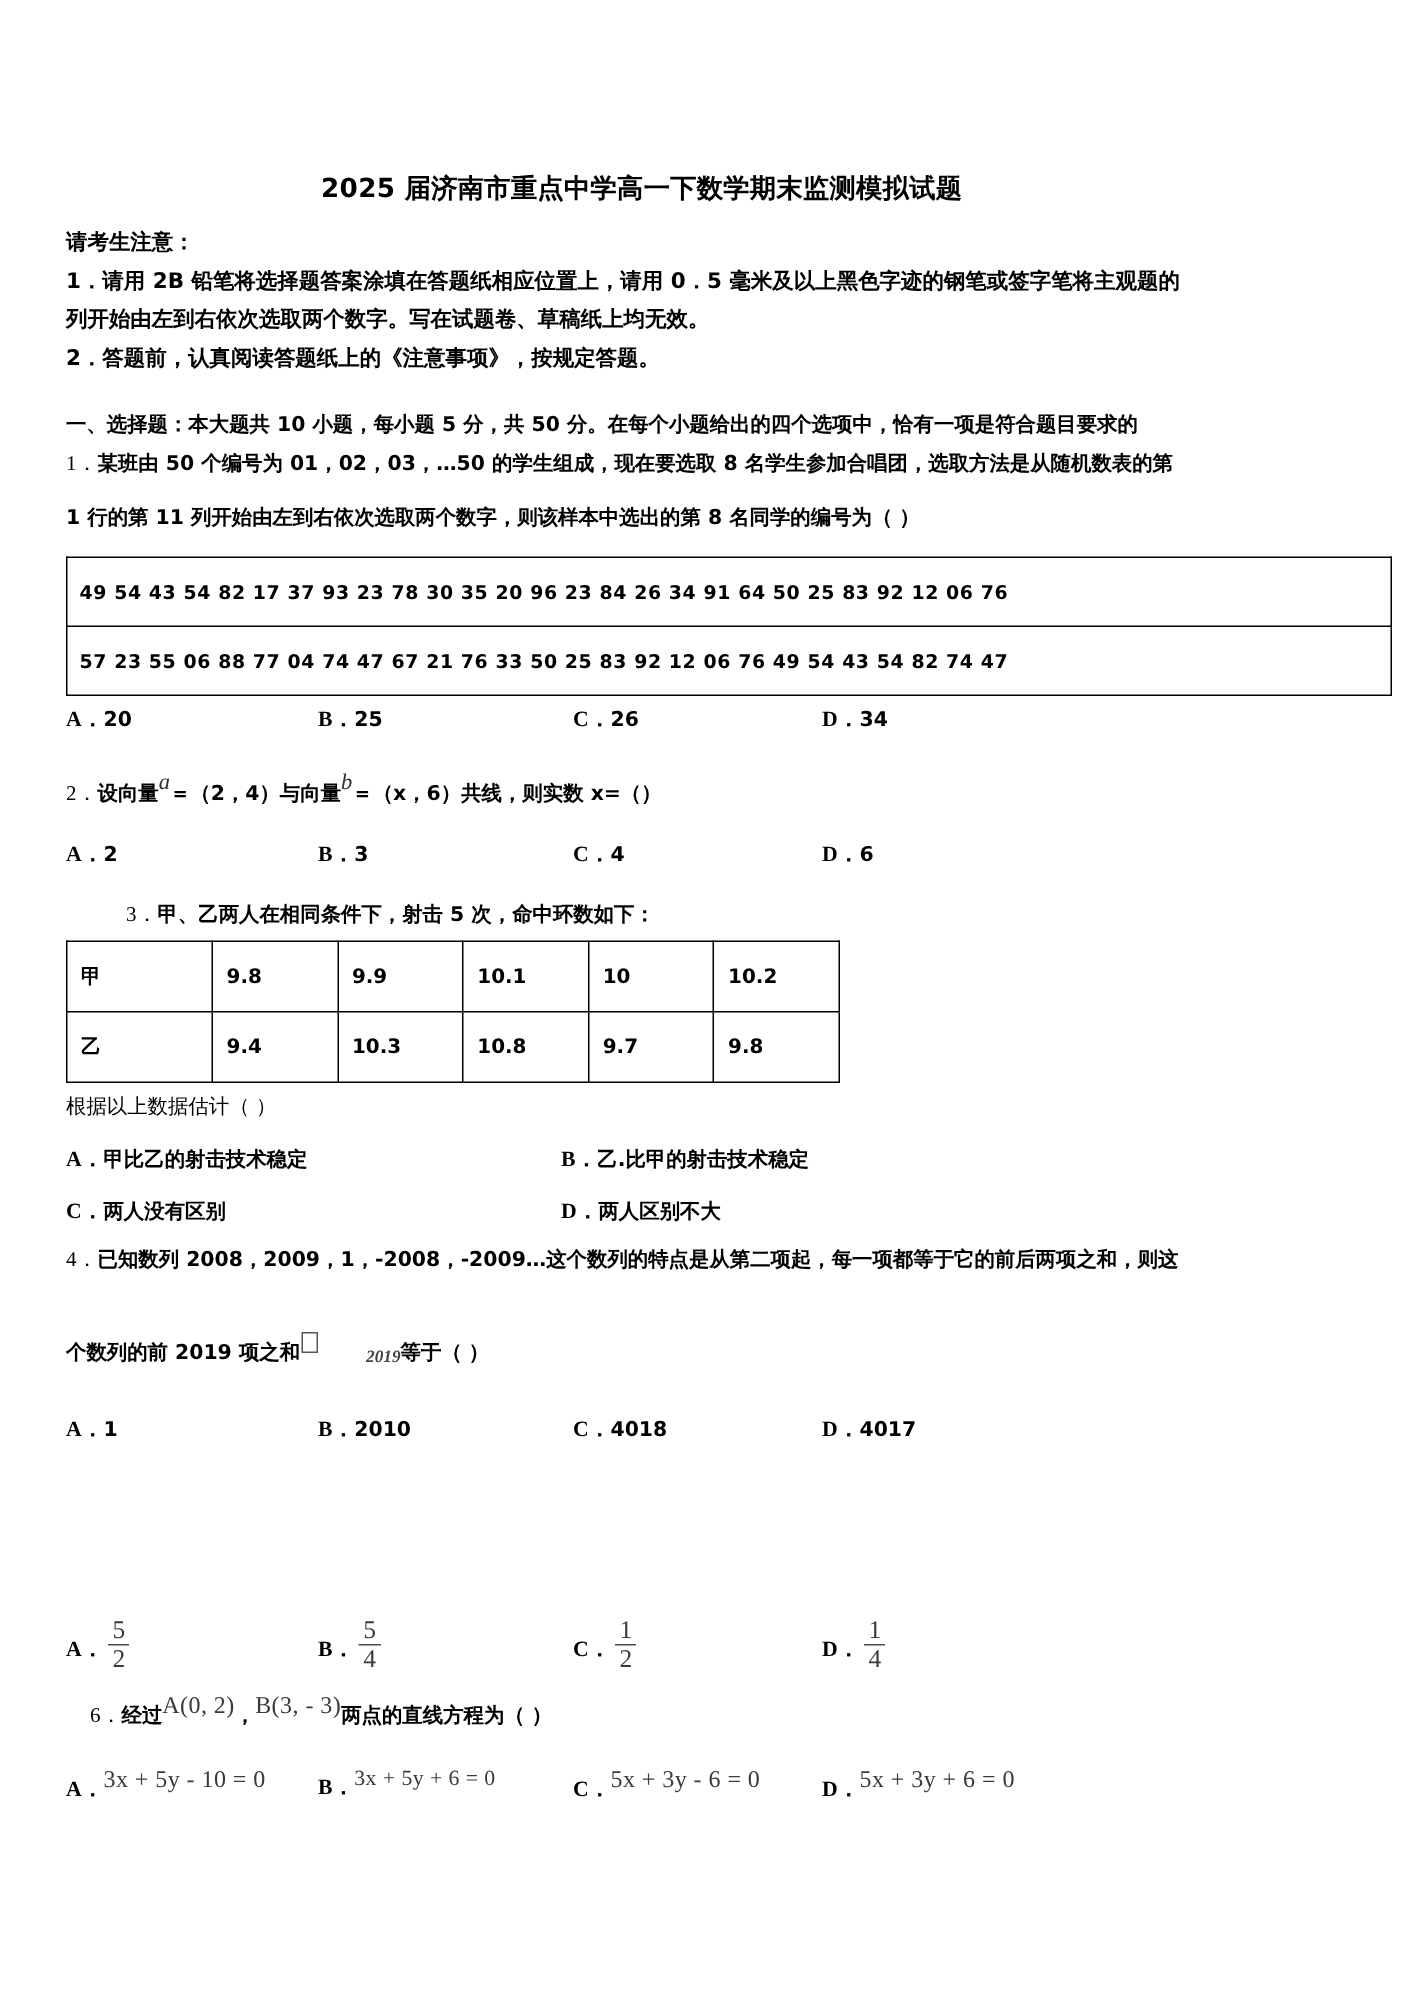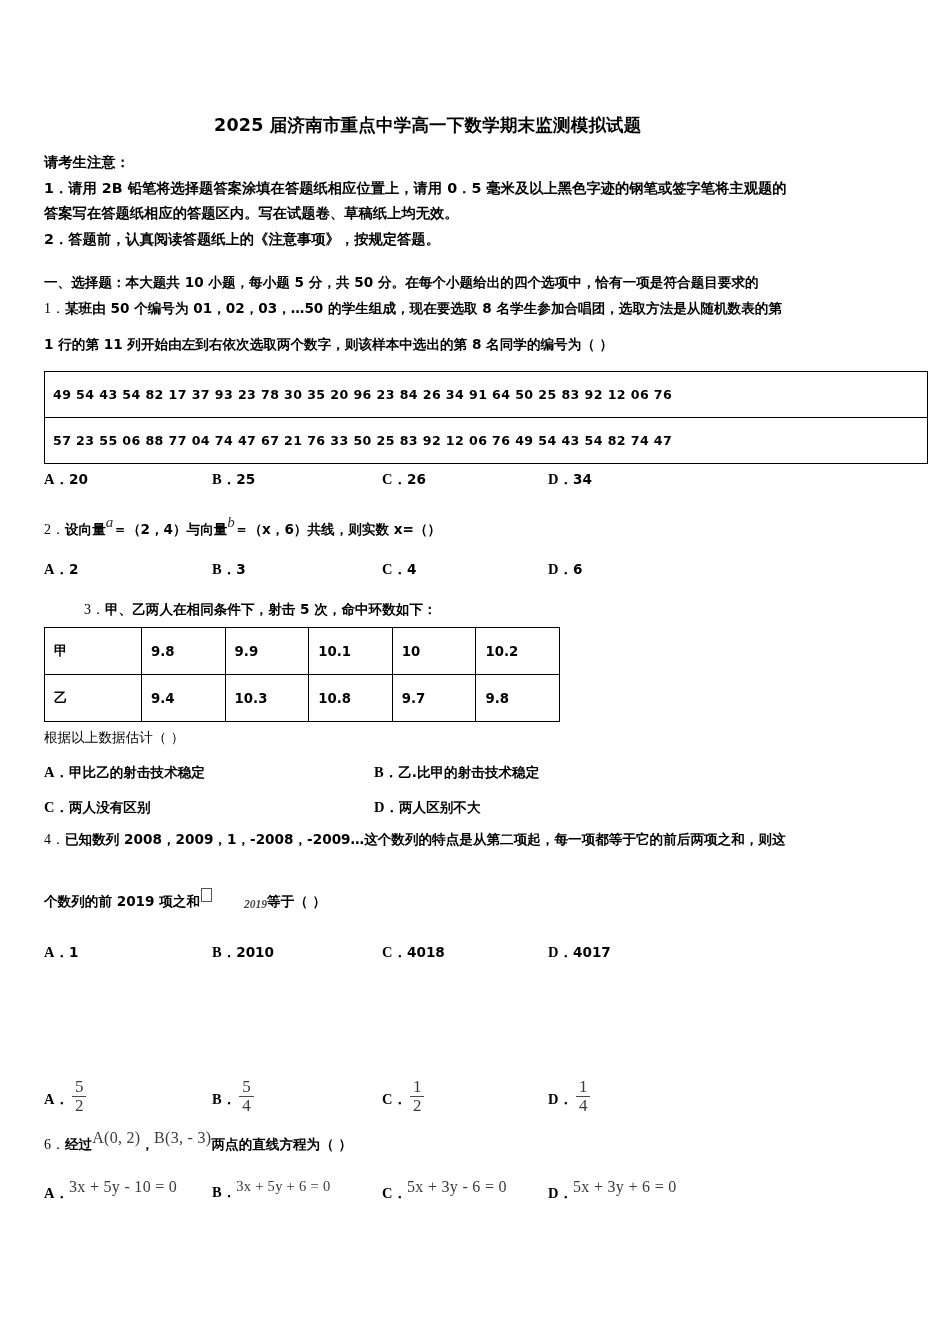--- a/index.html
+++ b/index.html
@@ -200,21 +200,21 @@
 </head>
 <body>
 
 <div class="page">
 
   <div class="doc-title">2025 届济南市重点中学高一下数学期末监测模拟试题</div>
 
   <div class="notice">
     <div>请考生注意：</div>
     <div>1．请用 2B 铅笔将选择题答案涂填在答题纸相应位置上，请用 0．5 毫米及以上黑色字迹的钢笔或签字笔将主观题的</div>
-    <div>答案写在答题纸相应的答题区内。写在试题卷、草稿纸上均无效。</div>
+    <div>列开始由左到右依次选取两个数字。写在试题卷、草稿纸上均无效。</div>
     <div>2．答题前，认真阅读答题纸上的《注意事项》，按规定答题。</div>
   </div>
 
   <div class="sec-head">一、选择题：本大题共 10 小题，每小题 5 分，共 50 分。在每个小题给出的四个选项中，恰有一项是符合题目要求的</div>
 
   <div class="stem" style="left:44px; top:300px;">
     <span class="qnum">1．</span><span>某班由 50 个编号为 01，02，03，…50 的学生组成，现在要选取 8 名学生参加合唱团，选取方法是从随机数表的第</span>
   </div>
   <div class="stem" style="left:44px; top:336px;">1 行的第 11 列开始由左到右依次选取两个数字，则该样本中选出的第 8 名同学的编号为（   ）</div>
 
@@ -298,21 +298,21 @@
   </div>
 
 
   <div class="opts" style="left:44px; top:1078px; height:46px;">
     <div class="opt c0"><span class="lab">A．</span><span class="frac"><span class="num">5</span><span class="den">2</span></span></div>
     <div class="opt c1"><span class="lab">B．</span><span class="frac"><span class="num">5</span><span class="den">4</span></span></div>
     <div class="opt c2"><span class="lab">C．</span><span class="frac"><span class="num">1</span><span class="den">2</span></span></div>
     <div class="opt c3"><span class="lab">D．</span><span class="frac"><span class="num">1</span><span class="den">4</span></span></div>
   </div>
 
-  <div class="stem" style="left:44px; top:1129px;">
+  <div class="stem" style="left:60px; top:1129px;">
     <span class="qnum">6．</span><span>经过</span><span class="math up raise">A(0, 2)</span><span>，</span><span class="math up raise">B(3, - 3)</span><span>两点的直线方程为（   ）</span>
   </div>
 
   <div class="opts" style="left:44px; top:1178px; height:30px;">
     <div class="opt c0"><span class="lab">A．</span><span class="math up raise">3x + 5y - 10 = 0</span></div>
     <div class="opt c1"><span class="lab">B．</span><span class="math up raise" style="font-size:14.5px">3x + 5y + 6 = 0</span></div>
     <div class="opt c2"><span class="lab">C．</span><span class="math up raise">5x + 3y - 6 = 0</span></div>
     <div class="opt c3"><span class="lab">D．</span><span class="math up raise">5x + 3y + 6 = 0</span></div>
   </div>
 

